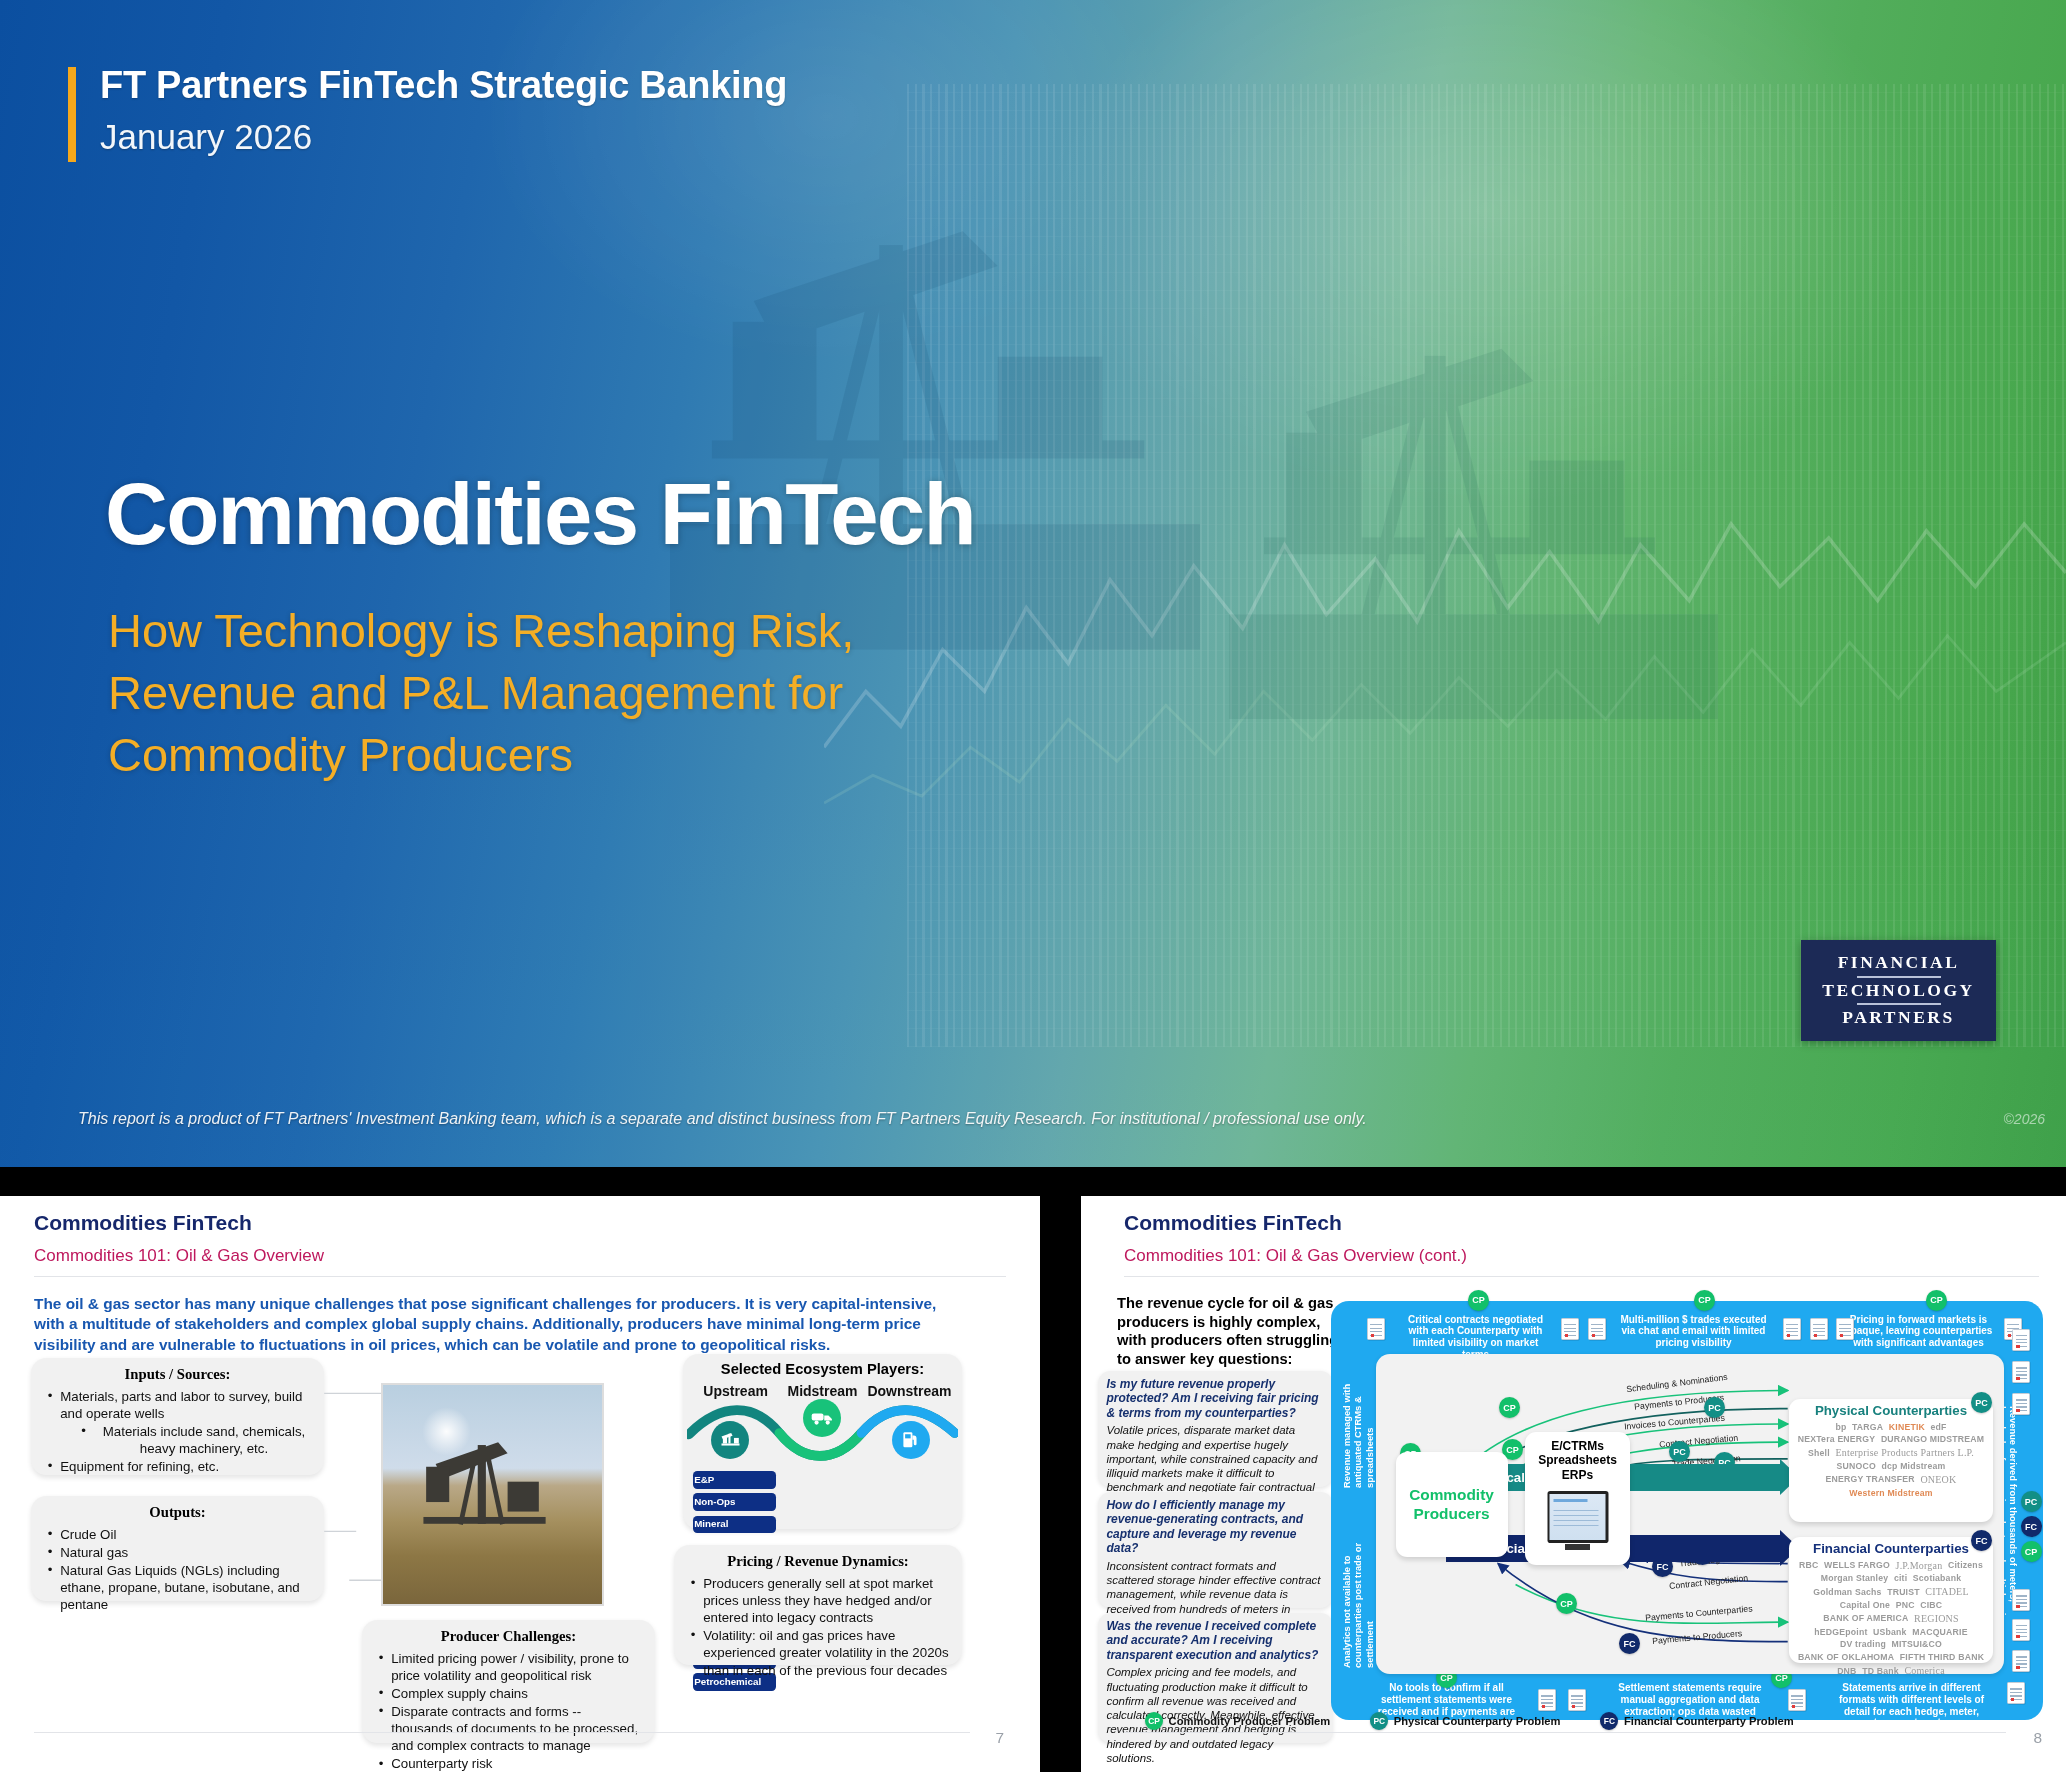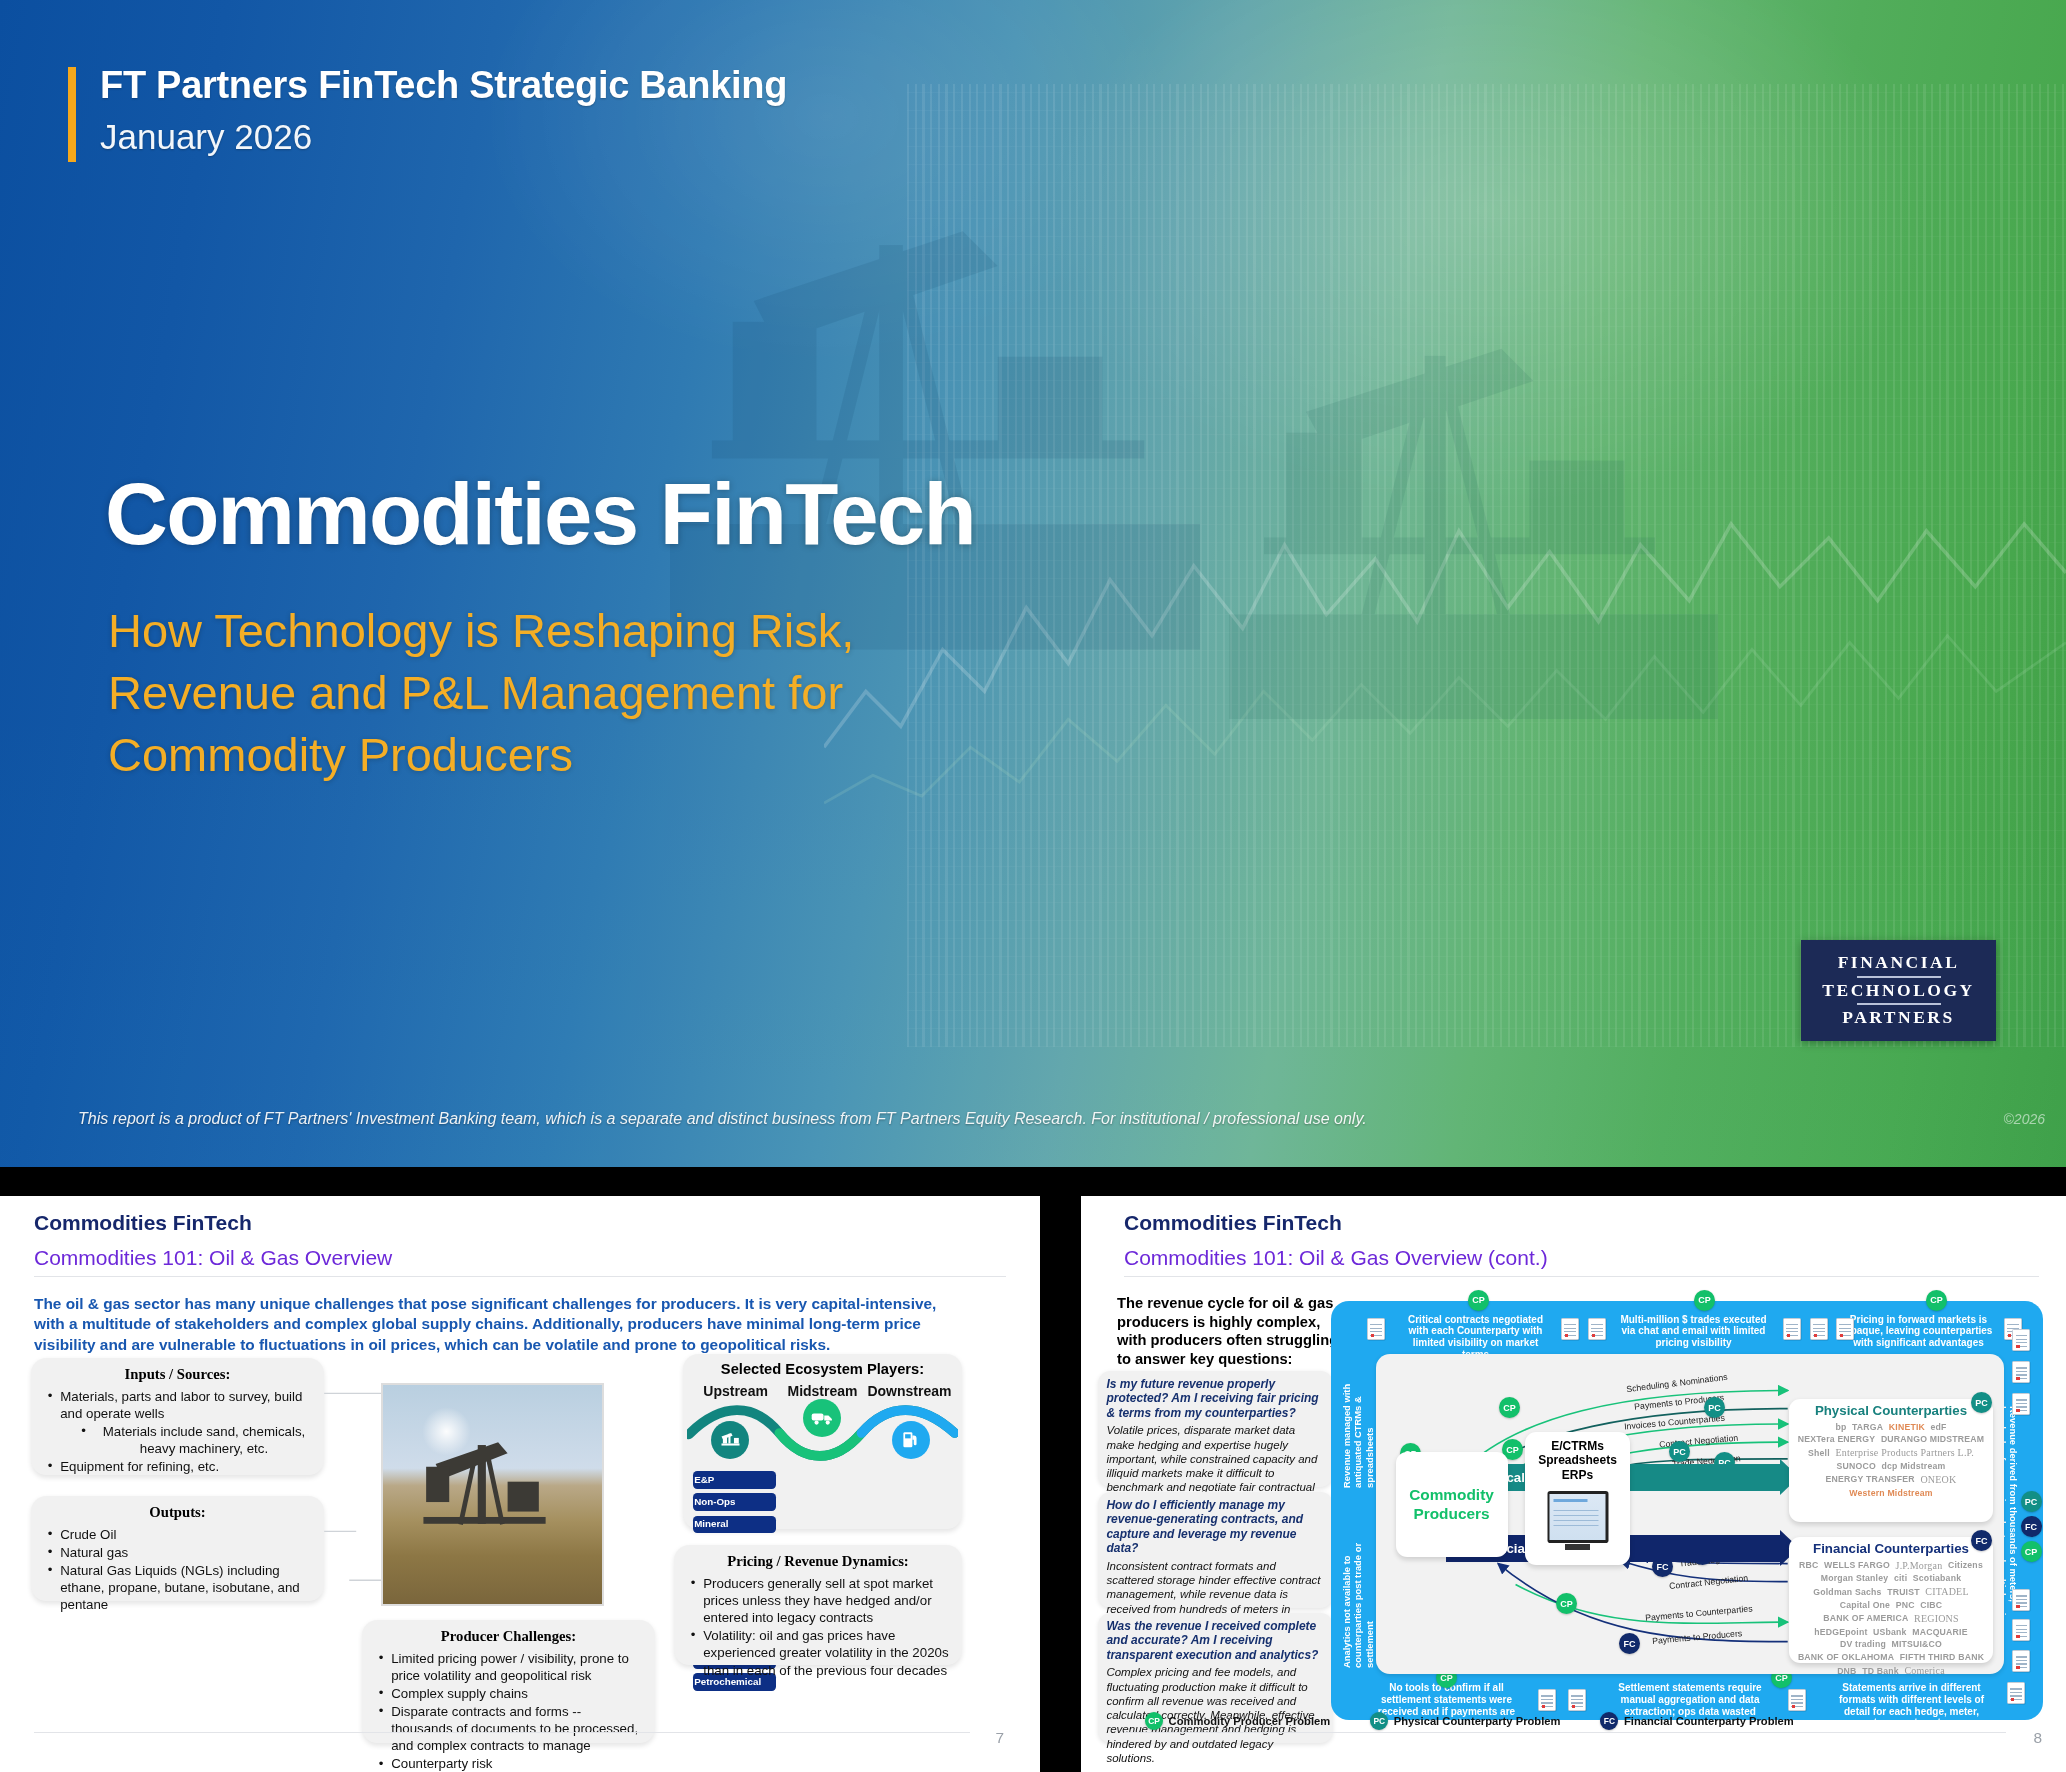--- a/index.html
+++ b/index.html
@@ -108,21 +108,21 @@
   .slide-left  { left:0px;    width:1040px; }
   .slide-right { left:1081px; width:986px; }
 
   .slide-title {
     position:absolute; left:34px; top:15.4px;
     color:#16276b; font-size:21px; font-weight:700;
   }
   .slide-right .slide-title { left:43px; }
   .slide-sub {
     position:absolute; left:34px; top:50px;
-    color:#6d28d9; font-size:21px; font-weight:400;
+    color:#be185d; font-size:17px; font-weight:400;
   }
   .slide-right .slide-sub { left:43px; }
   .slide-rule {
     position:absolute; left:34px; right:34px; top:80px; height:1.4px; background:#e2e4e8;
   }
   .slide-logo-pos { position:absolute; right:36px; top:15.4px; }
   .slide-right .slide-logo-pos { right:28px; }
 
   .slide-footer-rule {
     position:absolute; left:34px; right:70px; bottom:40px; height:1.4px; background:#e2e4e8;

